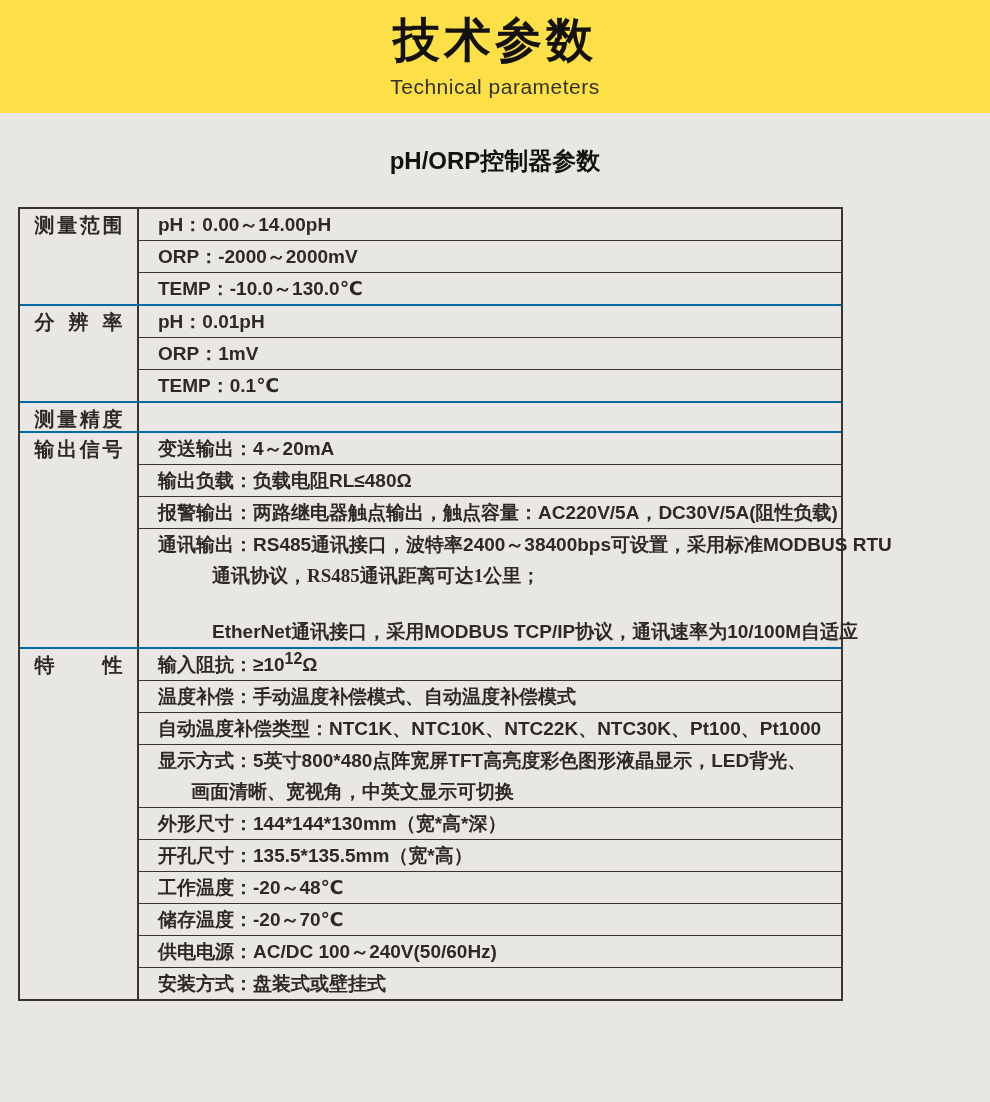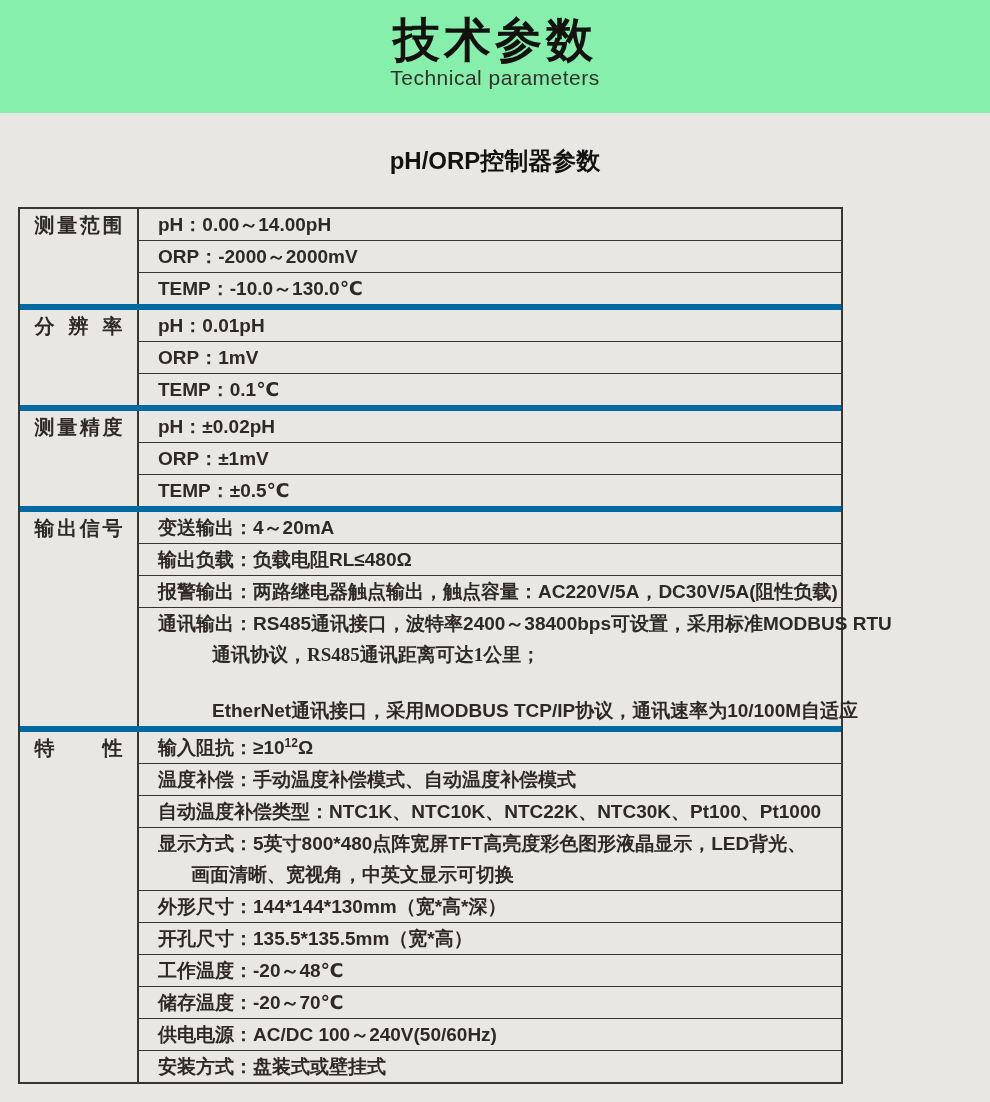--- a/index.html
+++ b/index.html
@@ -11,33 +11,33 @@
     position: relative;
     height: 1102px;
     background: #e9e7e4;
     color: #332d28;
     overflow: hidden;
   }
   .banner {
     position: absolute;
     top: 0; left: 0;
     width: 990px; height: 113px;
-    background: #86efac;
+    background: #fde047;
     text-align: center;
   }
   .banner-title {
     padding-top: 14px;
     font-size: 47px;
     font-weight: 900;
     letter-spacing: 4px;
     color: #141210;
     line-height: 1.1;
   }
   .banner-subtitle {
-    margin-top: 0;
+    margin-top: 9px;
     font-size: 21px;
     font-weight: 400;
     color: #34312d;
     letter-spacing: 0.5px;
   }
   .section-title {
     position: absolute;
     top: 145px; left: 0;
     width: 990px;
     text-align: center;
@@ -46,21 +46,21 @@
     color: #141210;
   }
   .spec-table {
     position: absolute;
     top: 207px; left: 18px;
     width: 825px;
     border: 2px solid #3a342e;
   }
   .spec-group {
     display: flex;
-    border-top: 6px solid #0369a1;
+    border-top: 2px solid #0369a1;
   }
   .spec-group:first-child { border-top: none; }
   .group-label-cell {
     flex: 0 0 119px;
     width: 119px;
     border-right: 2px solid #3a342e;
   }
   .group-label-text {
     width: 88px;
     margin: 5px auto 0;
@@ -77,21 +77,21 @@
   .spec-line {
     height: 31px;
     line-height: 31px;
     padding-left: 19px;
     font-size: 19px;
     font-weight: 600;
     color: #2e2924;
     white-space: nowrap;
   }
   .spec-line sup {
-    font-size: 12px;
+    font-size: 16px;
     font-weight: 600;
     vertical-align: super;
     line-height: 0;
   }
 </style>
 </head>
 <body>
 
 <div class="banner">
   <div class="banner-title">技术参数</div>
@@ -130,31 +130,20 @@
         </div>
         <div class="spec-row">
           <div class="spec-line">TEMP：0.1℃</div>
         </div>
       </div>
     </div>
     <div class="spec-group">
       <div class="group-label-cell">
         <div class="group-label-text">测量精度</div>
       </div>
-      <div class="group-rows">
-        <div class="spec-row">
-          <div class="spec-line">pH：±0.02pH</div>
-        </div>
-        <div class="spec-row">
-          <div class="spec-line">ORP：±1mV</div>
-        </div>
-        <div class="spec-row">
-          <div class="spec-line">TEMP：±0.5℃</div>
-        </div>
-      </div>
     </div>
     <div class="spec-group">
       <div class="group-label-cell">
         <div class="group-label-text">输出信号</div>
       </div>
       <div class="group-rows">
         <div class="spec-row">
           <div class="spec-line">变送输出：4～20mA</div>
         </div>
         <div class="spec-row">

